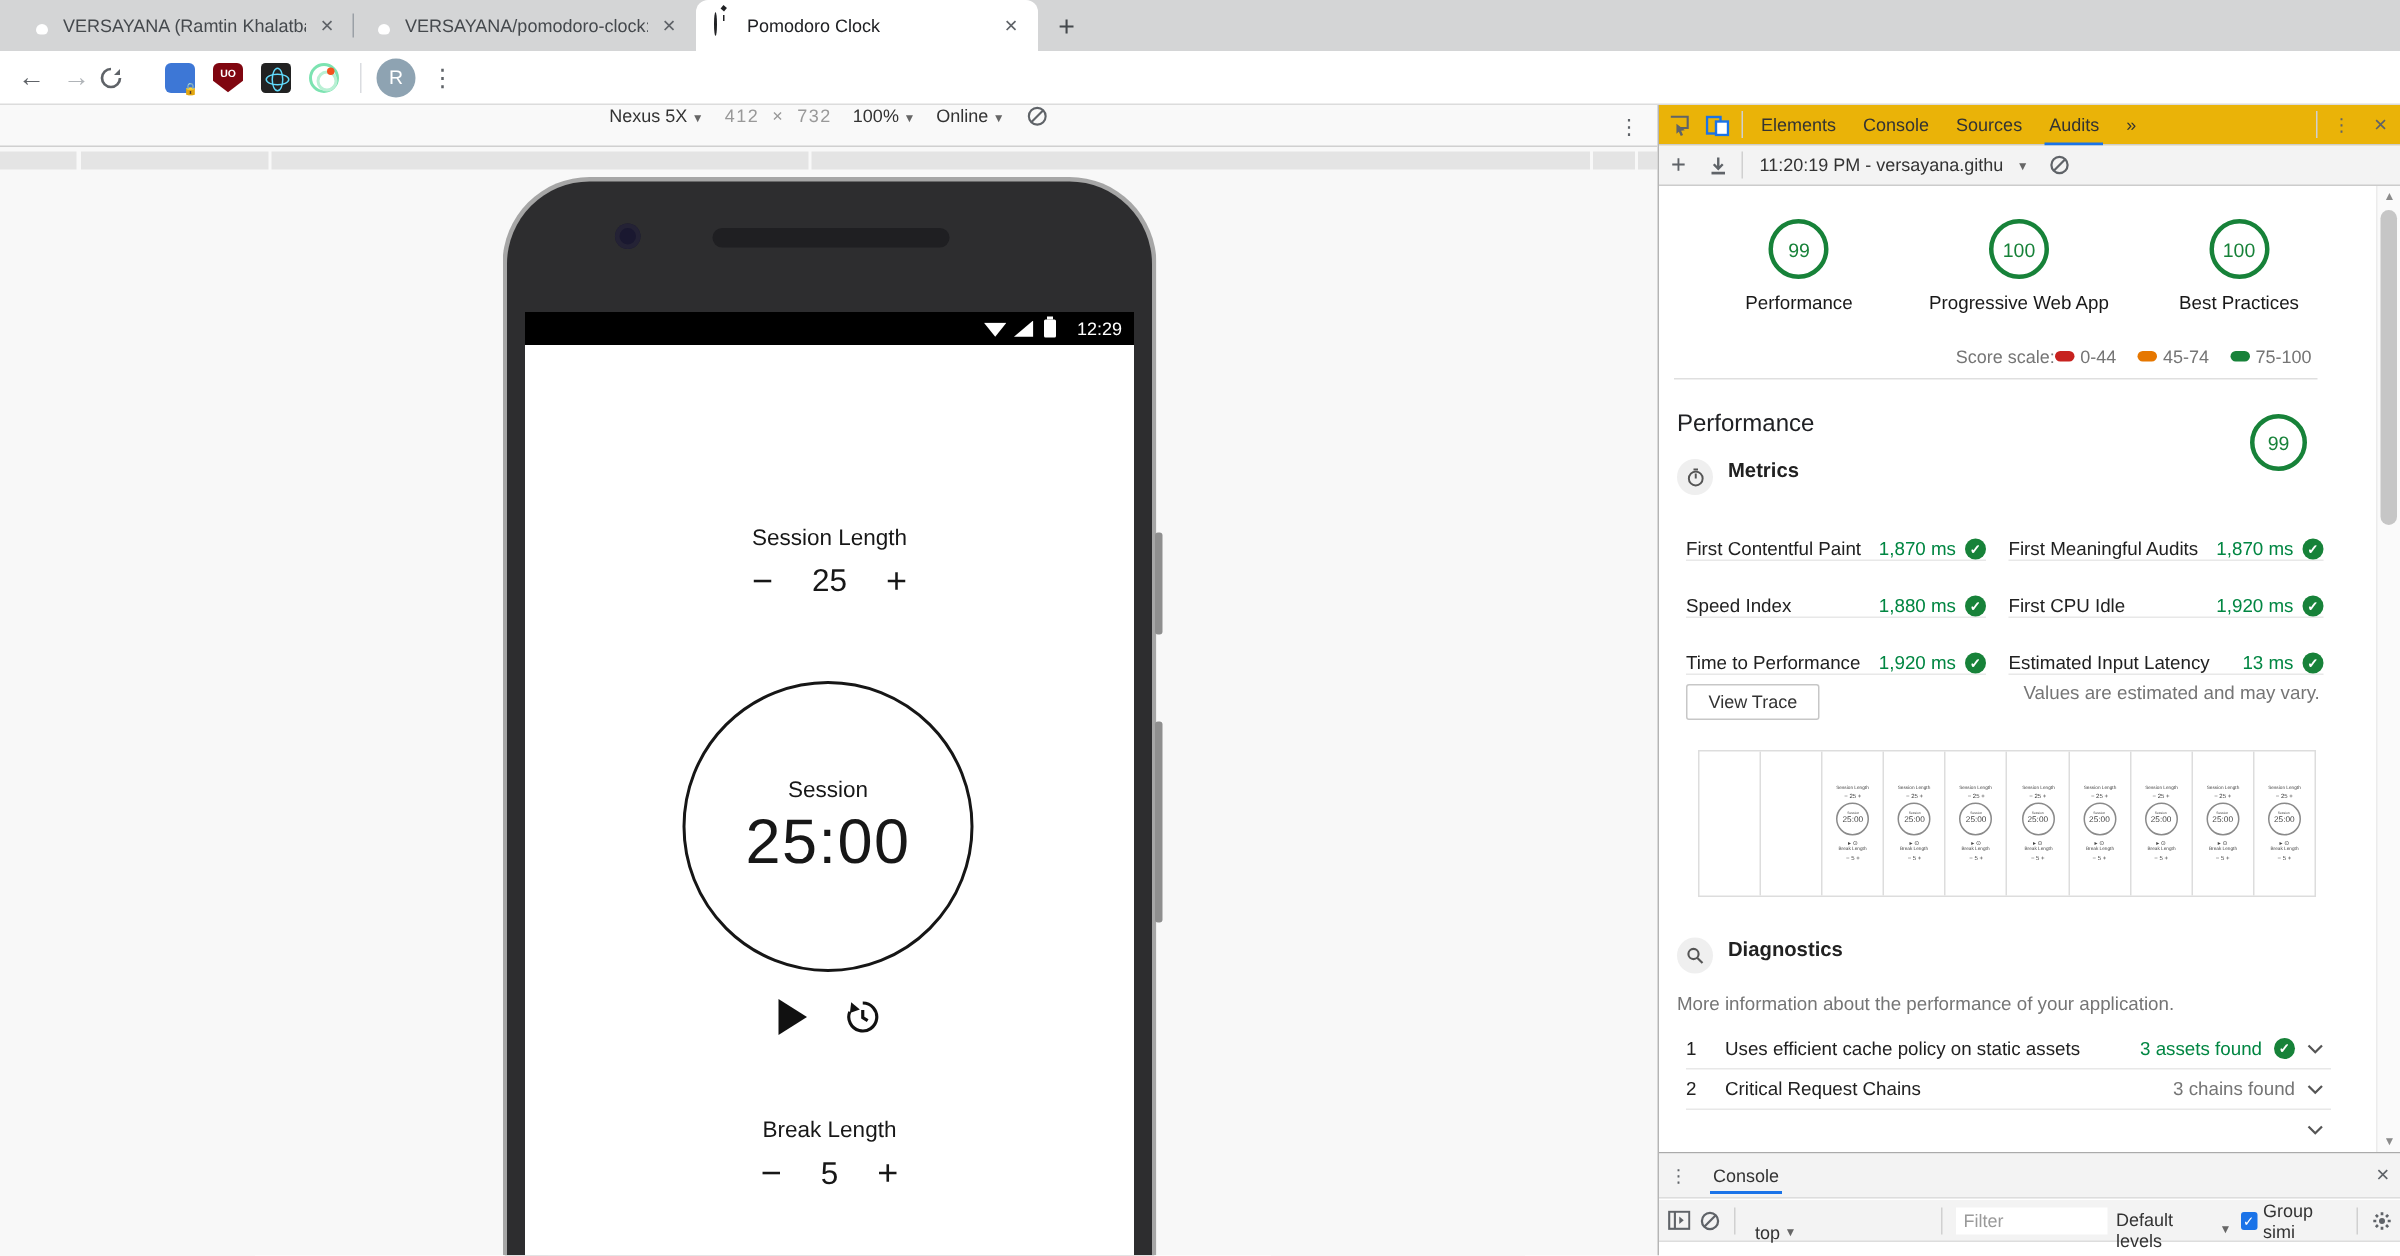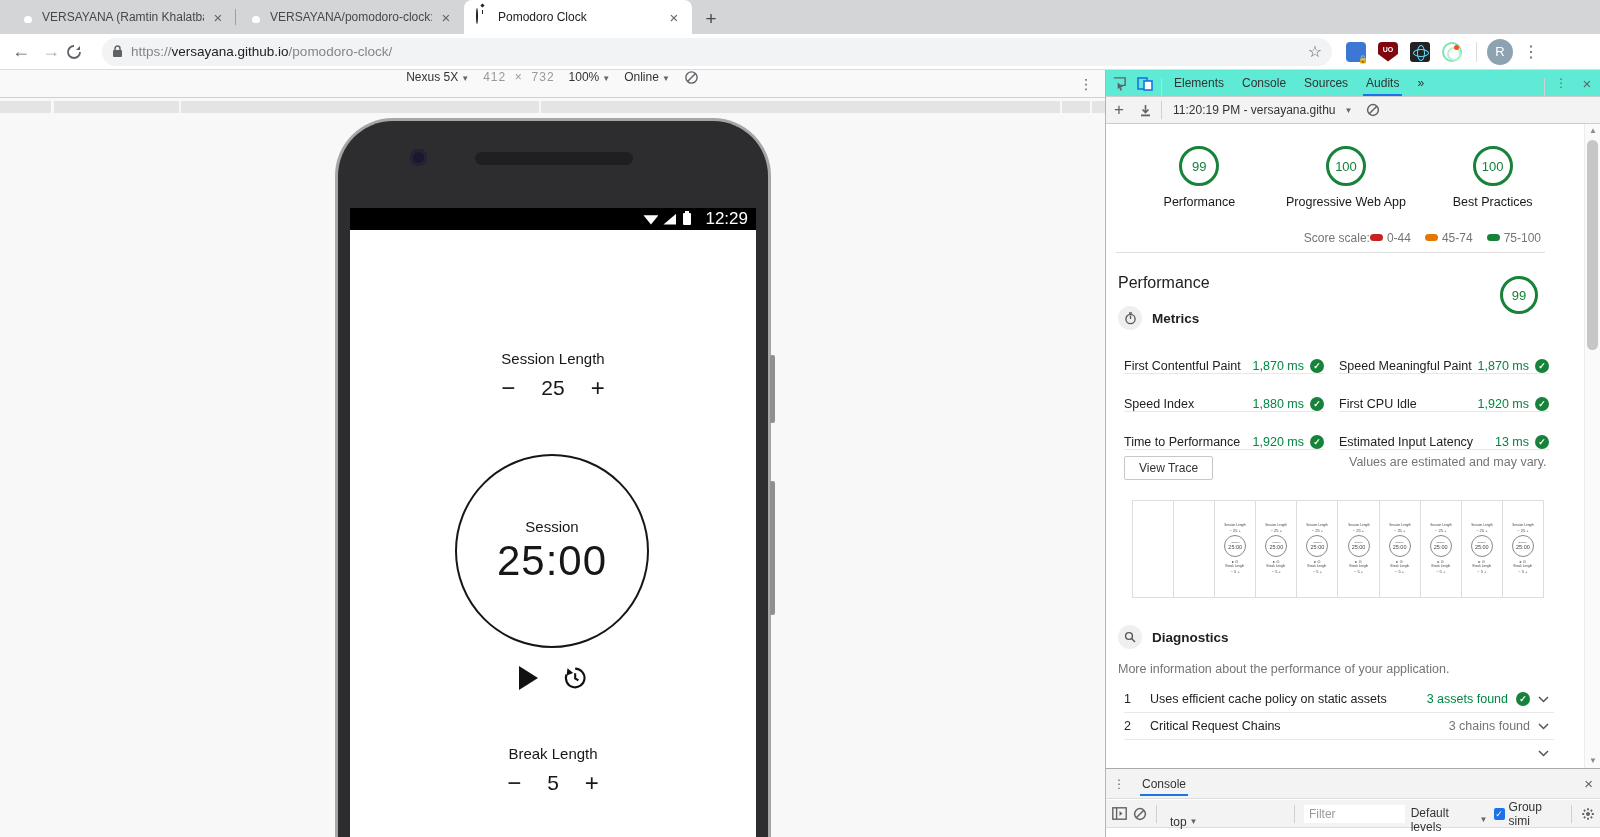--- a/index.html
+++ b/index.html
@@ -78,21 +78,21 @@
            background:#2d2d2f; border:3px solid #a6a6a6; border-bottom:none;
            border-radius:58px 58px 0 0; }
   .cam { position:absolute; left:72px; top:28px; width:17px; height:17px; border-radius:50%;
          background:#1a1830; box-shadow:inset 0 0 0 3px #242235; }
   .speaker { position:absolute; left:137px; top:31px; width:158px; height:13px;
              border-radius:7px; background:#1f1f22; }
   .side-btn { position:absolute; right:-7px; width:5px; background:#8f8f8f; border-radius:2px; }
   .screen { position:absolute; left:12px; top:87px; width:406px; height:629px; background:#fff; }
   .statusbar { position:absolute; left:0; top:0; width:406px; height:22px; background:#000;
                display:flex; align-items:center; justify-content:flex-end; gap:5px; padding-right:8px; }
-  .sb-time { color:#fff; font-size:17px; margin-left:9px; }
+  .sb-time { color:#fff; font-size:12px; margin-left:9px; }
   .wifi { width:15px; height:11px; background:#fff; clip-path:polygon(0 15%,100% 15%,50% 100%); border-radius:2px; }
   .signal { width:13px; height:11px; background:#fff; clip-path:polygon(100% 0,100% 100%,0 100%); }
   .battery { width:8px; height:12px; background:#fff; border-radius:1px; position:relative; margin-left:2px; }
   .battery::before { content:""; position:absolute; top:-2px; left:2px; width:4px; height:2px; background:#fff; }
 
   .app { position:absolute; left:0; top:22px; width:406px; height:607px; color:#171717; }
   .app .block { position:absolute; left:0; width:406px; text-align:center; }
   .label15 { font-size:15px; }
   .stepper { display:flex; align-items:center; justify-content:center; gap:26px; }
   .stepper .pm { font-size:24px; font-weight:400; line-height:22px; }
@@ -101,22 +101,22 @@
                 border:2px solid #161616; border-radius:50%; display:flex; flex-direction:column;
                 align-items:center; justify-content:center; }
   .time-big { font-size:42px; letter-spacing:1px; margin-top:2px; }
   .controls { display:flex; align-items:center; justify-content:center; gap:22px; }
   .play-tri { width:0; height:0; border-left:19px solid #111; border-top:12px solid transparent;
               border-bottom:12px solid transparent; }
 
   
   .devtools { position:absolute; left:1105px; top:70px; width:495px; height:767px; background:#fff;
               border-left:1px solid #b5b5b5; font-size:12px; color:#333; }
-  .dt-topbar { position:absolute; left:0; top:0; width:100%; height:27px; background:#5eead4;
-               border-bottom:1px solid #ccc; display:flex; align-items:flex-end; }
+  .dt-topbar { position:absolute; left:0; top:0; width:100%; height:27px; background:#eab308;
+               border-bottom:1px solid #ccc; display:flex; align-items:center; }
   .dt-tab { padding:0 9px; height:27px; display:flex; align-items:center; position:relative; color:#333; }
   .dt-tab.active::after { content:""; position:absolute; left:6px; right:6px; bottom:0; height:2px; background:#1a73e8; }
   .ibtn { width:26px; height:26px; display:flex; align-items:center; justify-content:center; color:#5f6368; }
   .vsep { width:1px; height:18px; background:#d0d0d0; margin:0 3px; }
   .dt-auditbar { position:absolute; left:0; top:27px; width:100%; height:27px; background:#f3f3f3;
                  border-bottom:1px solid #ccc; display:flex; align-items:center; }
   .audit-select { display:flex; align-items:center; gap:6px; margin:0 8px; color:#333; }
 
   .report { position:absolute; left:0; top:54px; width:479px; height:644px; background:#fff; overflow:hidden; }
   .scores { position:absolute; left:20px; top:22px; width:440px; display:flex; justify-content:space-around; }
@@ -126,21 +126,21 @@
   .score-label { margin-top:9px; font-size:12.5px; color:#191919; white-space:nowrap; }
   .scale-row { position:absolute; right:44px; top:107px; display:flex; align-items:center; 
                font-size:12px; color:#757575; }
   .pill { width:13px; height:7px; border-radius:4px; display:inline-block; margin-right:4px; vertical-align:1px; }
   .hr1 { position:absolute; left:10px; right:40px; top:128px; border-top:1px solid #dfdfdf; }
 
   .perf-title { position:absolute; left:12px; top:150px; font-size:16px; color:#202124; }
   .perf-ring { position:absolute; left:394px; top:152px; width:38px; height:38px; border-radius:50%;
                border:3px solid #178239; color:#178239; display:flex; align-items:center;
                justify-content:center; font-size:13px; background:#fff; }
-  .sec-hdr { position:absolute; left:12px; display:flex; align-items:center; gap:10px; }
+  .sec-hdr { position:absolute; left:12px; display:flex; gap:10px; }
   .sec-hdr .icirc { width:24px; height:24px; border-radius:50%; background:#efefef;
                     display:flex; align-items:center; justify-content:center; }
   .sec-hdr b { font-size:13.5px; color:#212121; }
 
   .metrics-grid { position:absolute; left:18px; top:212px; width:425px; display:grid;
                   grid-template-columns:200px 210px; column-gap:15px; }
   .metric { height:38px; border-bottom:1px solid #e8e8e8; display:flex; align-items:flex-end;
             font-size:12.5px; color:#212121; }
   .metric .mlabel { flex:1; white-space:nowrap; }
   .metric .mval { color:#018642; margin-right:6px; white-space:nowrap; }
@@ -227,28 +227,20 @@
 
   <div class="toolbar">
     <span class="nav-btn" style="margin-left:6px;">←</span>
     <span class="nav-btn dim">→</span>
     <span class="nav-btn">
       <svg width="16" height="16" viewBox="0 0 16 16">
           <path d="M8 2a6 6 0 1 0 6 6" fill="none" stroke="#5f6368" stroke-width="1.8"></path>
           <path d="M14 2v4h-4z" fill="#5f6368"></path>
         </svg>
     </span>
-    <div class="omnibox">
-      <svg width="11" height="13" viewBox="0 0 11 13">
-        <rect x="1" y="5" width="9" height="7" rx="1" fill="#5f6368"></rect>
-        <path d="M3 5V3.5A2.5 2.5 0 0 1 8 3.5V5" fill="none" stroke="#5f6368" stroke-width="1.5"></path>
-      </svg>
-      <span class="url"><span>https://</span><b>versayana.github.io</b><span>/pomodoro-clock/</span></span>
-      <span class="star">☆</span>
-    </div>
     <div class="ext-row">
       <span class="ext ext-pb"></span>
       <span class="ext ext-ub"></span>
       <span class="ext ext-react"></span>
       <span class="ext ext-redux"></span>
     </div>
     <span class="toolbar-sep"></span>
     <span class="avatar">R</span>
     <span class="kebab">⋮</span>
   </div>
@@ -417,21 +409,21 @@
         <b>Metrics</b>
       </div>
 
       <div class="metrics-grid" id="metrics-grid">
   <div class="metric">
     <span class="mlabel">First Contentful Paint</span>
     <span class="mval">1,870 ms</span>
     <span class="check">✓</span>
   </div>
   <div class="metric">
-    <span class="mlabel">Speed Meaningful Paint</span>
+    <span class="mlabel">First Meaningful Audits</span>
     <span class="mval">1,870 ms</span>
     <span class="check">✓</span>
   </div>
   <div class="metric">
     <span class="mlabel">Speed Index</span>
     <span class="mval">1,880 ms</span>
     <span class="check">✓</span>
   </div>
   <div class="metric">
     <span class="mlabel">First CPU Idle</span>

